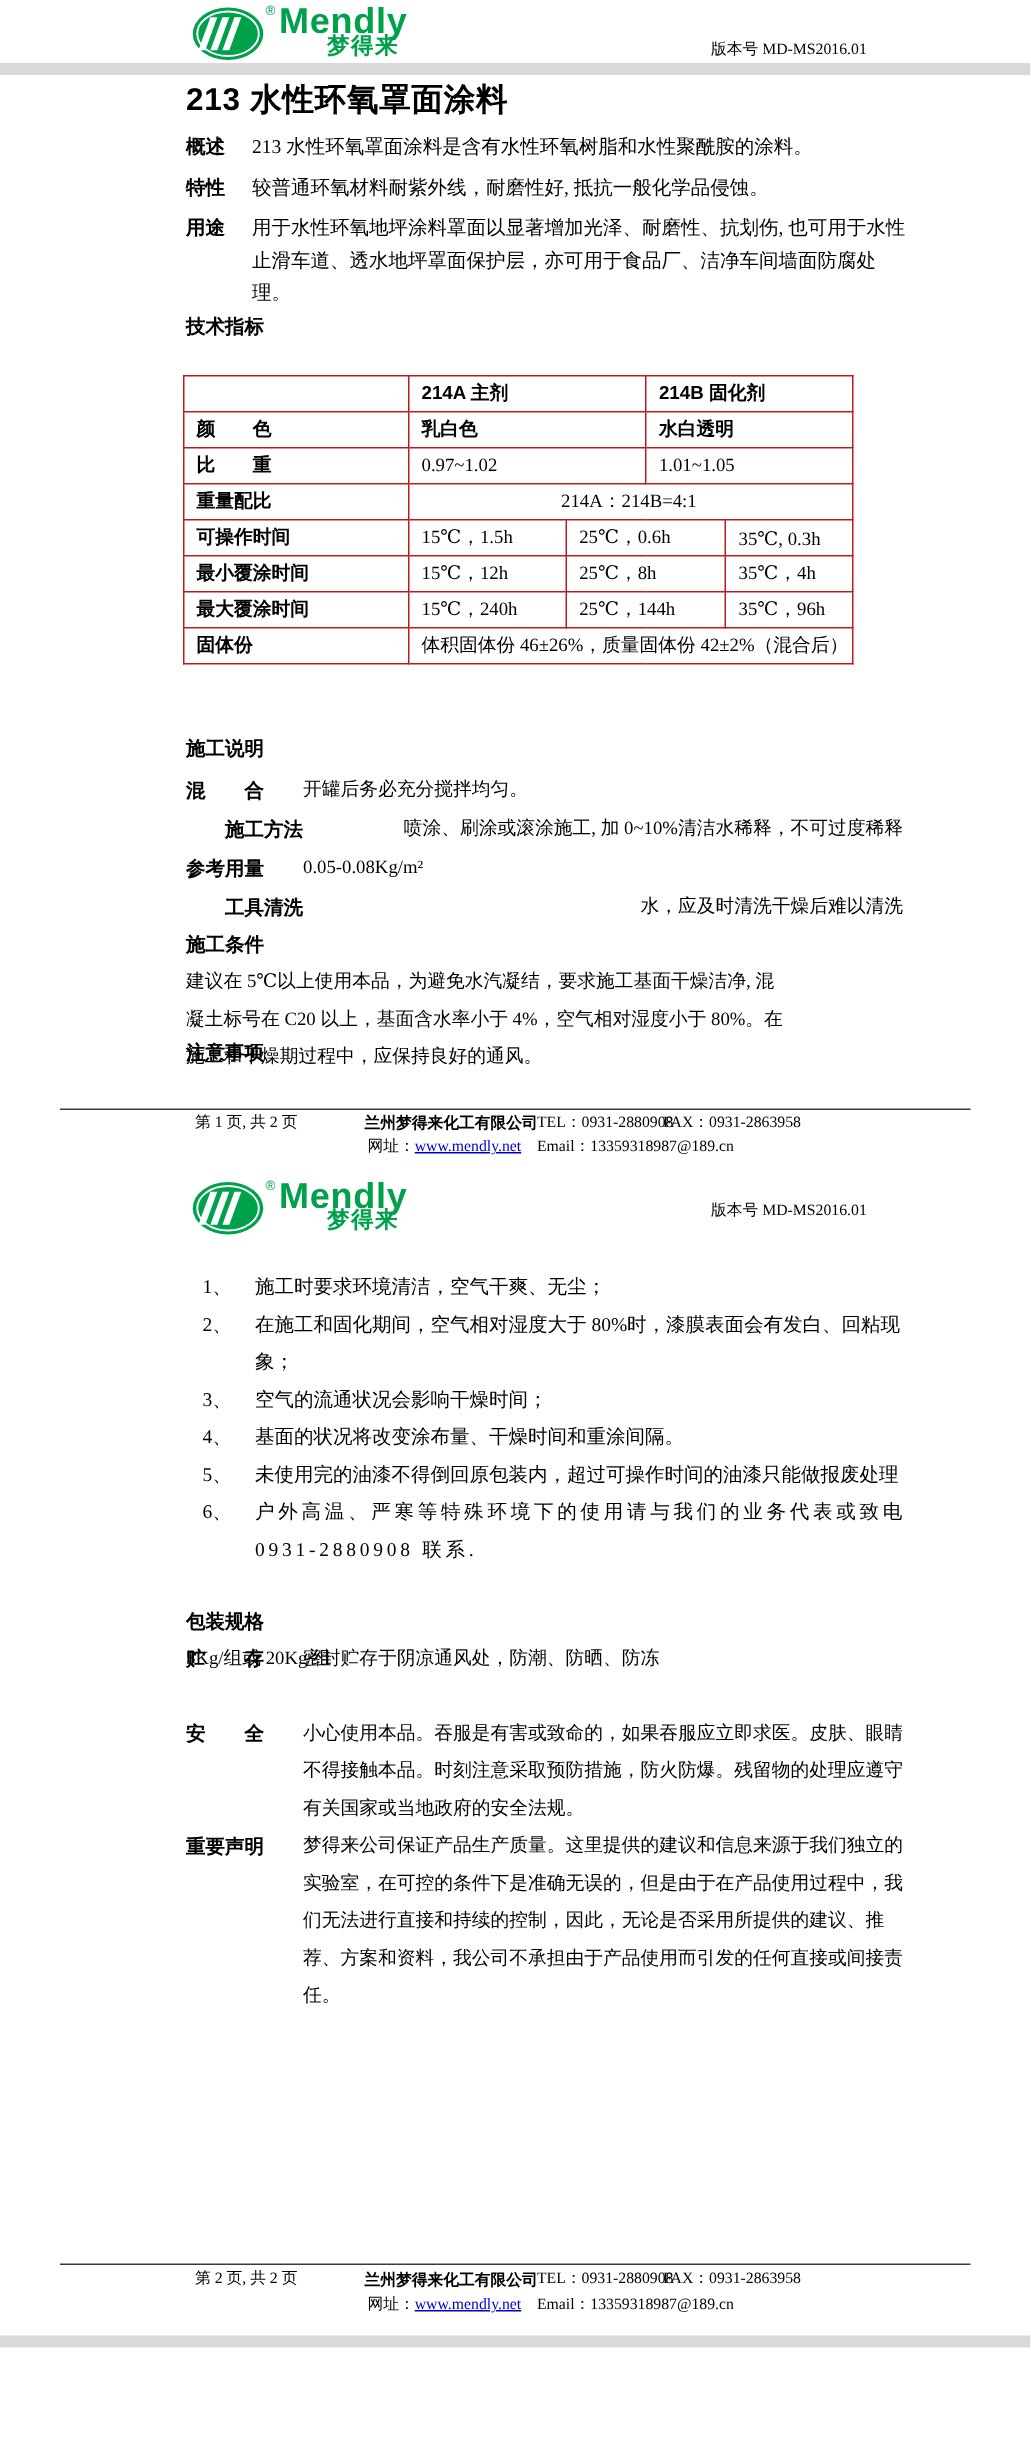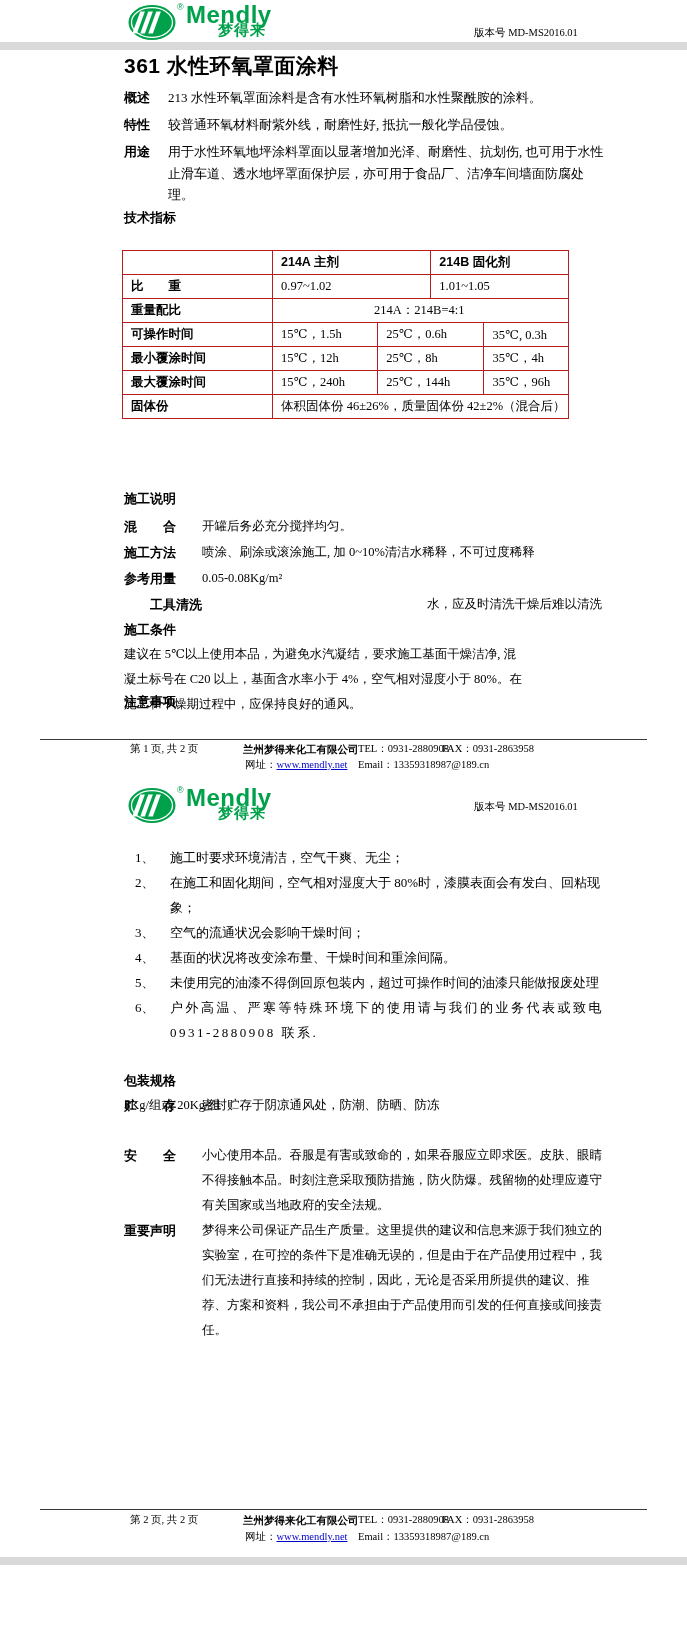--- a/index.html
+++ b/index.html
@@ -71,21 +71,21 @@
       </g>
     </svg>
     <span class="reg">®</span>
     <span class="brand-en">Mendly</span>
     <span class="brand-cn">梦得来</span>
   </div>
   <div class="version" style="top:26px;">版本号 MD-MS2016.01</div>
 
   <div class="band" style="top:42px;"></div>
 
-  <div class="title" style="top:52px;">361 水性环氧罩面涂料</div>
+  <div class="title" style="top:52px;">213 水性环氧罩面涂料</div>
 
   <div class="row sec" style="top:87px;">
     <span class="lab">概述</span>
     <span class="txt">213 水性环氧罩面涂料是含有水性环氧树脂和水性聚酰胺的涂料。</span>
   </div>
   <div class="row sec" style="top:114px;">
     <span class="lab">特性</span>
     <span class="txt">较普通环氧材料耐紫外线，耐磨性好, 抵抗一般化学品侵蚀。</span>
   </div>
   <div class="row sec" style="top:141px;">
@@ -103,20 +103,25 @@
         <col style="width:48px">
         <col style="width:76px">
     </colgroup>
     <tbody>
         <tr>
       <td class="lab"></td>
       <td class="hv" colspan="2">214A 主剂</td>
       <td class="hv" colspan="2">214B 固化剂</td>
     </tr>
     <tr>
+      <td class="lab">颜　　色</td>
+      <td class="hv" colspan="2">乳白色</td>
+      <td class="hv" colspan="2">水白透明</td>
+    </tr>
+    <tr>
       <td class="lab">比　　重</td>
       <td colspan="2">0.97~1.02</td>
       <td colspan="2">1.01~1.05</td>
     </tr>
     <tr>
       <td class="lab">重量配比</td>
       <td class="center" colspan="4">214A：214B=4:1</td>
     </tr>
     <tr>
       <td class="lab">可操作时间</td>
@@ -142,21 +147,21 @@
     </tr>
   </tbody>
     </table>
 
   <div class="heading" style="top:490px;">施工说明</div>
 
   <div class="row entry" style="top:514px;">
     <span class="lab">混　　合</span>
     <span class="txt">开罐后务必充分搅拌均匀。</span>
   </div>
-  <div class="row entry" style="top:540px;">
+  <div class="row entry" style="top:540px;text-align:right;">
     <span class="lab">施工方法</span>
     <span class="txt">喷涂、刷涂或滚涂施工, 加 0~10%清洁水稀释，不可过度稀释</span>
   </div>
   <div class="row entry" style="top:566px;">
     <span class="lab">参考用量</span>
     <span class="txt">0.05-0.08Kg/m²</span>
   </div>
   <div class="row entry" style="top:592px;text-align:right;">
     <span class="lab">工具清洗</span>
     <span class="txt">水，应及时清洗干燥后难以清洗</span>

